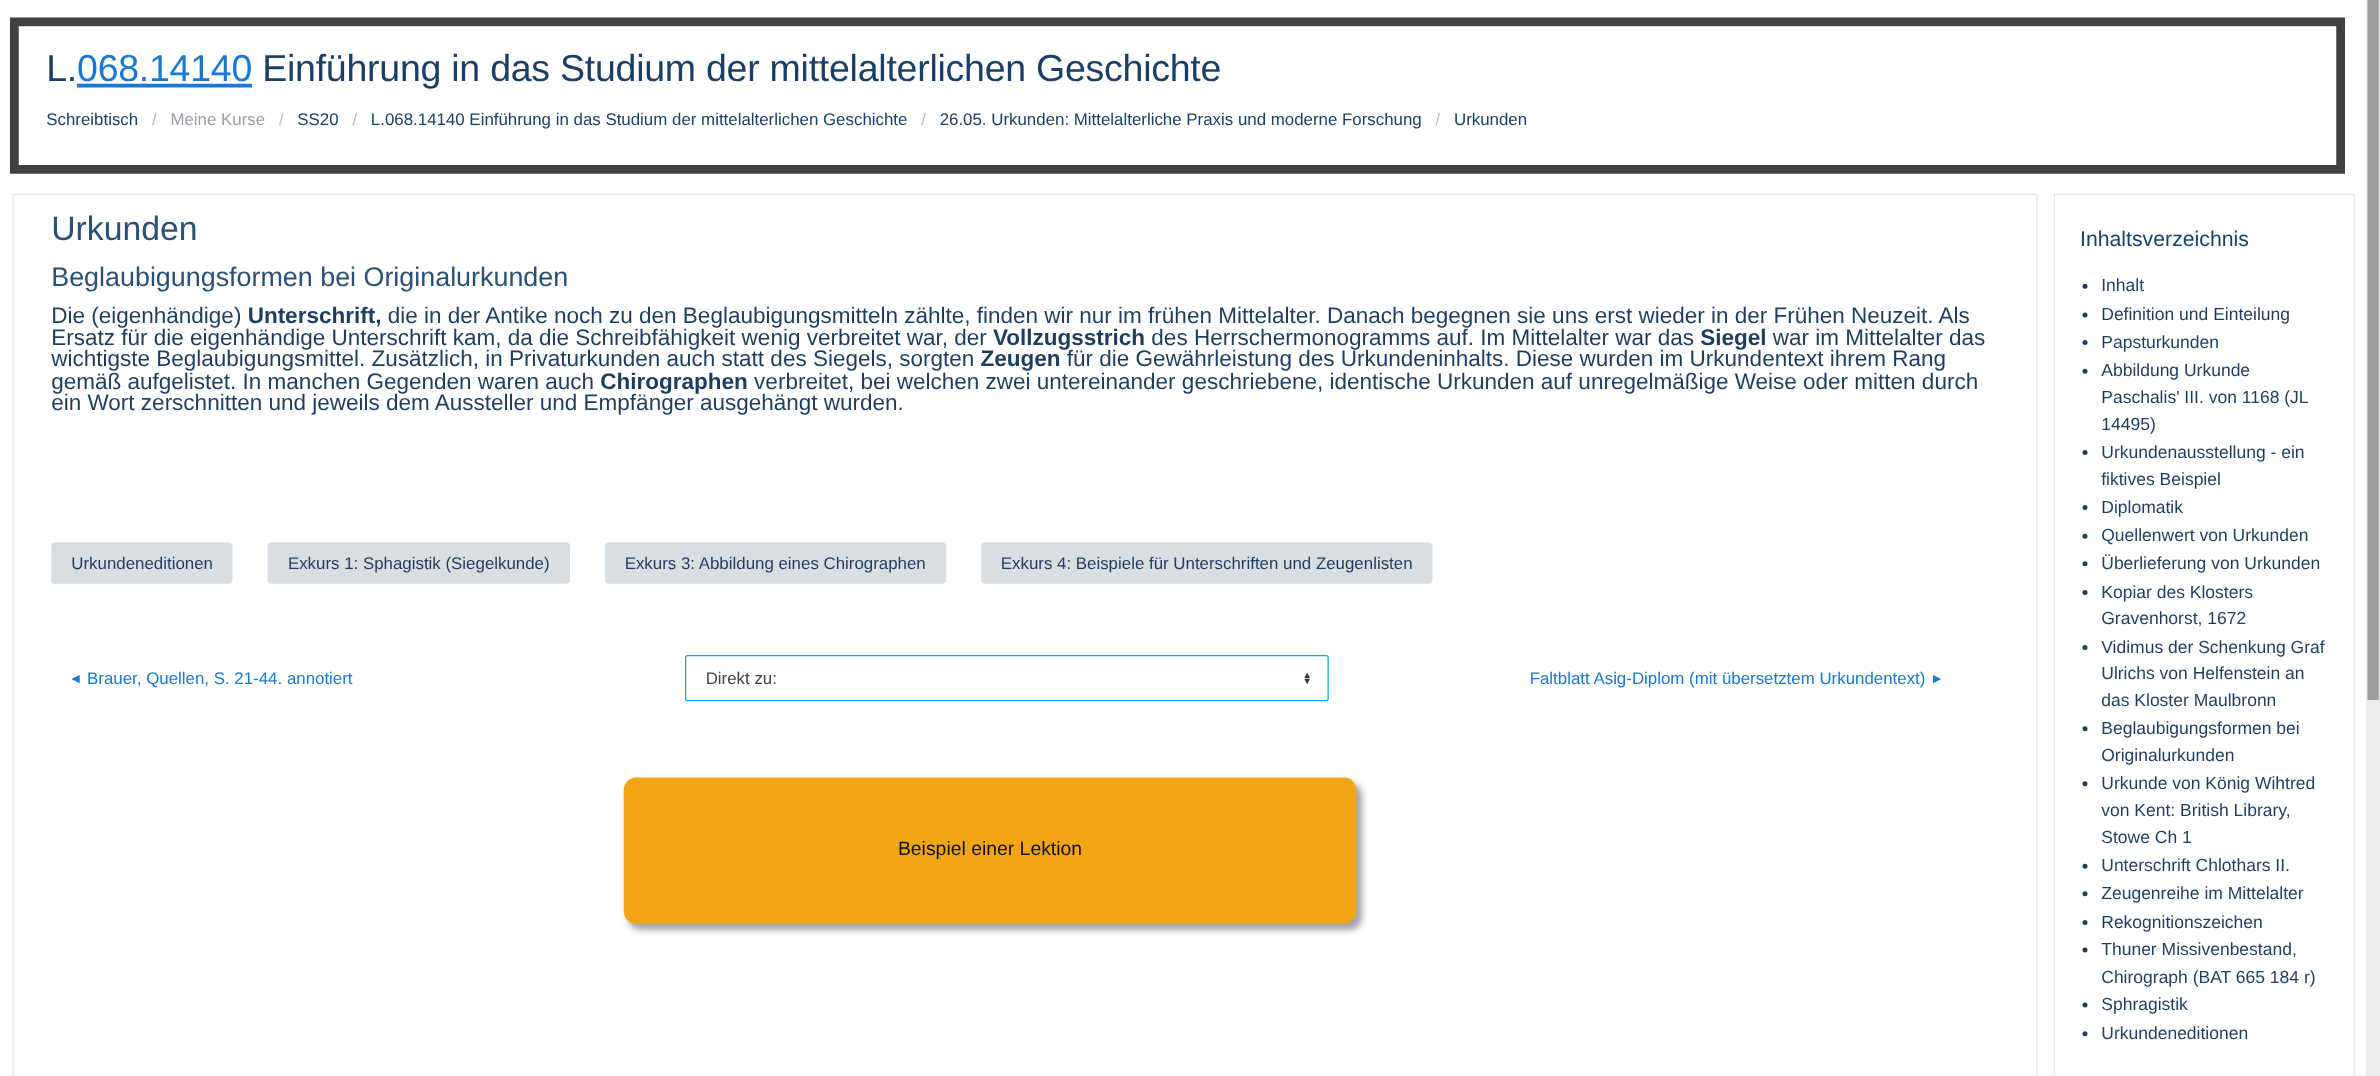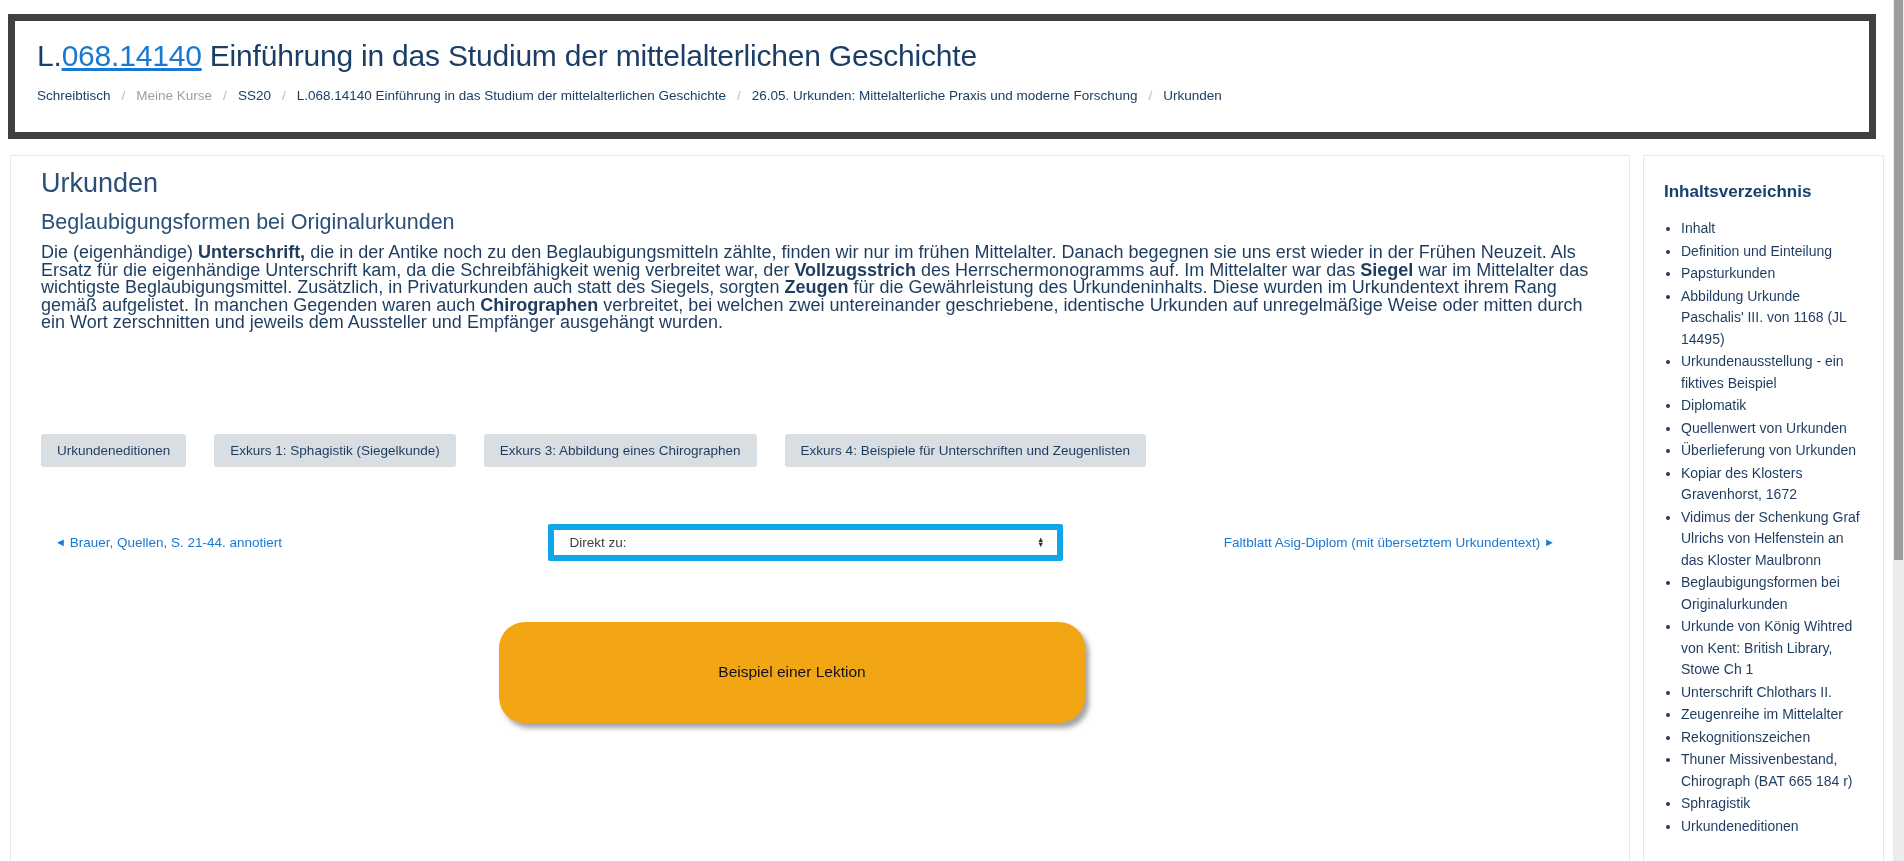--- a/index.html
+++ b/index.html
@@ -49,41 +49,41 @@
 
   .jump-row { display: flex; align-items: center; margin-top: 57px; gap: 44px; }
   .prev-link, .next-link {
     flex: 1; color: #1878d2; font-size: 13.5px; cursor: pointer; white-space: nowrap;
   }
   .prev-link { padding-left: 14px; }
   .next-link { text-align: right; padding-right: 44px; }
   .nav-arrow { font-size: 11px; position: relative; top: -1px; }
   .jump-select {
     width: 515px; height: 37px; background: #fff;
-    border: 6px solid #0ea5e9; border-radius: 2px;
+    border: 1px solid #0ea5e9; border-radius: 2px;
     display: flex; align-items: center; justify-content: space-between;
     padding: 0 12px 0 16px; font-size: 13.5px; color: #3f3f3f; cursor: pointer;
   }
   .updown { display: flex; flex-direction: column; align-items: center; color: #333; }
   .updown span { font-size: 7.5px; line-height: 5.5px; }
 
   .lesson-button {
-    margin: 61px 0 0 458px; width: 586px; height: 101px;
-    background: #f2a614; border-radius: 26px;
+    margin: 61px 0 0 458px; width: 586px; height: 117px;
+    background: #f2a614; border-radius: 10px;
     box-shadow: 4px 5px 5px rgba(90, 90, 90, 0.55);
     display: flex; align-items: center; justify-content: center;
     font-size: 15.5px; color: #111; cursor: pointer;
   }
 
   
   .sidebar-card {
     position: absolute; left: 1643px; top: 155px; width: 241px; height: 760px;
     background: #fff; border: 1px solid #e8e8e8; padding: 12px 20px 0;
   }
-  .toc-title { margin: 14px 0 16px; font-size: 17px; font-weight: 700; color: #17406b; }
+  .toc-title { margin: 14px 0 16px; font-size: 17px; font-weight: 400; color: #17406b; }
   .toc-list { margin: 0; padding-left: 17px; }
   .toc-item {
     font-size: 14px; line-height: 21.5px; color: #1e3c5f; margin-bottom: 1px; cursor: pointer;
   }
 
   
   .scrollbar-track {
     position: absolute; right: 0; top: 0; width: 11px; height: 861px; background: #ececec;
   }
   .scrollbar-thumb {

